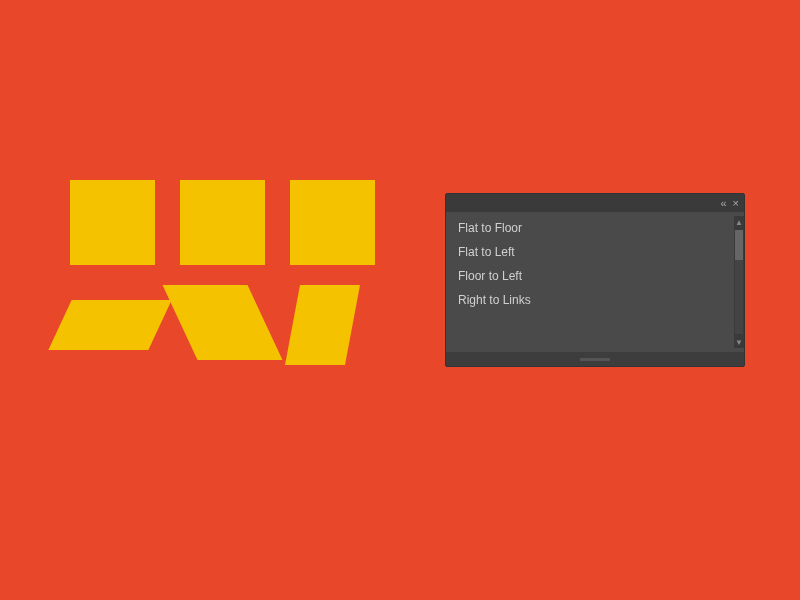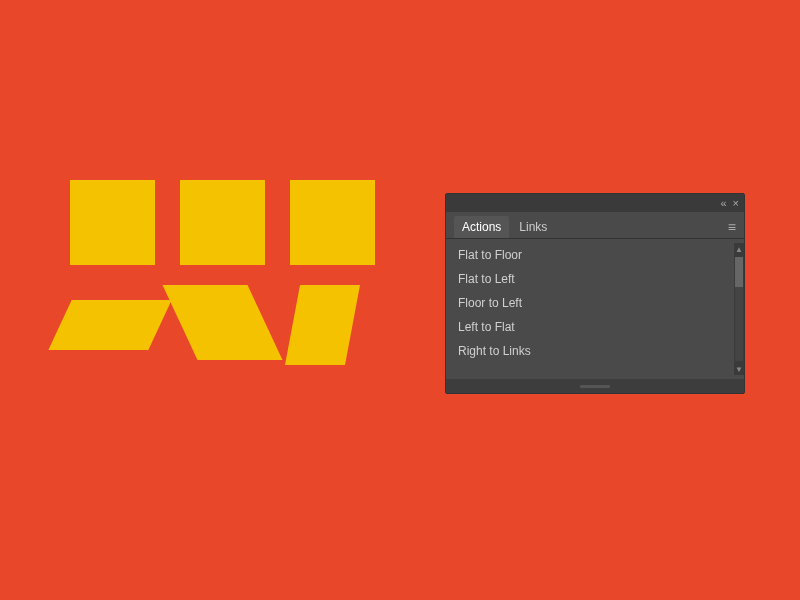--- a/index.html
+++ b/index.html
@@ -217,32 +217,26 @@
   <div class="rhombus-right"></div>
 </div>
 
 <div class="panel">
 
   <div class="panel-titlebar">
     <span class="panel-titlebar-btn">«</span>
     <span class="panel-titlebar-btn">×</span>
   </div>
 
-  <div class="panel-tabs">
-    <div class="panel-tab active">Actions</div>
-    <div class="panel-tab">Links</div>
-    <span class="panel-menu-icon">≡</span>
-  </div>
 
   <div class="panel-body">
     <div class="panel-list">
       <div class="panel-list-item">Flat to Floor</div>
       <div class="panel-list-item">Flat to Left</div>
       <div class="panel-list-item">Floor to Left</div>
-      <div class="panel-list-item">Left to Flat</div>
       <div class="panel-list-item">Right to Links</div>
     </div>
 
     <div class="panel-scrollbar">
       <div class="scrollbar-up">▲</div>
       <div class="scrollbar-track">
         <div class="scrollbar-thumb"></div>
       </div>
       <div class="scrollbar-down">▼</div>
     </div>

